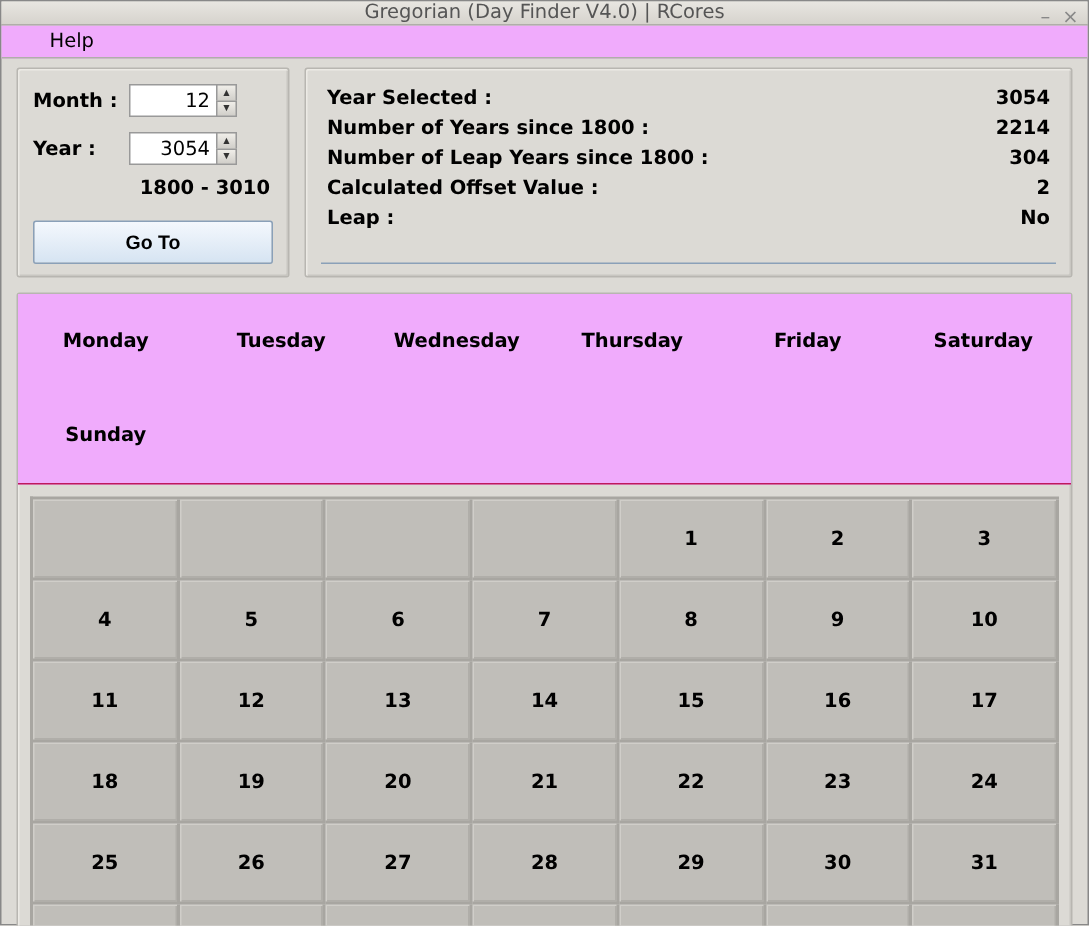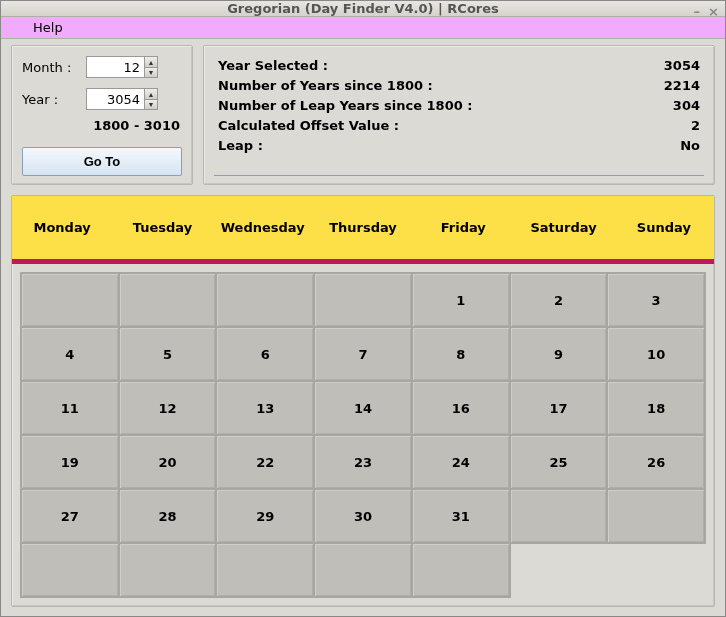--- a/index.html
+++ b/index.html
@@ -23,21 +23,21 @@
   }
   .titlebar {
     height: 24px;
     background: linear-gradient(#e8e6e1, #d6d3cd);
     border-bottom: 1px solid #b0aea9;
     display: flex;
     align-items: center;
     justify-content: center;
     position: relative;
     color: #555;
-    font-weight: bold;
+    font-weight: normal;
     font-size: 13px;
   }
   .titlebar .window-controls {
     position: absolute;
     right: 6px;
     top: 3px;
     display: flex;
     gap: 8px;
     color: #888;
     font-size: 13px;
@@ -83,21 +83,21 @@
     flex-direction: column;
     position: relative;
   }
   .form-row {
     display: flex;
     align-items: center;
     margin-bottom: 10px;
   }
   .form-row .lbl {
     width: 64px;
-    font-weight: normal;
+    font-weight: bold;
   }
   .spinner {
     display: flex;
     height: 22px;
   }
   .spinner input {
     width: 58px;
     height: 22px;
     border: 1px solid #999;
     border-right: none;
@@ -156,23 +156,23 @@
   }
   .calendar-panel {
     margin-top: 10px;
     flex: 1;
     padding: 0;
     display: flex;
     flex-direction: column;
   }
   .cal-header {
     display: grid;
-    grid-template-columns: repeat(7, 1fr);
-    background: #fde047;
-    border-bottom: 5px solid #be185d;
+    grid-template-columns: repeat(6, 1fr);
+    background: #f0abfc;
+    border-bottom: 1px solid #be185d;
   }
   .cal-header .hcell {
     text-align: center;
     font-weight: bold;
     padding: 24px 4px;
     font-size: 13px;
   }
   .cal-body-wrap {
     padding: 8px;
     flex: 1;
@@ -292,25 +292,27 @@
             <div class="cal-cell">5</div>
             <div class="cal-cell">6</div>
             <div class="cal-cell">7</div>
             <div class="cal-cell">8</div>
             <div class="cal-cell">9</div>
             <div class="cal-cell">10</div>
             <div class="cal-cell">11</div>
             <div class="cal-cell">12</div>
             <div class="cal-cell">13</div>
             <div class="cal-cell">14</div>
+            <div class="cal-cell">15</div>
             <div class="cal-cell">16</div>
             <div class="cal-cell">17</div>
             <div class="cal-cell">18</div>
             <div class="cal-cell">19</div>
             <div class="cal-cell">20</div>
+            <div class="cal-cell">21</div>
             <div class="cal-cell">22</div>
             <div class="cal-cell">23</div>
             <div class="cal-cell">24</div>
             <div class="cal-cell">25</div>
             <div class="cal-cell">26</div>
             <div class="cal-cell">27</div>
             <div class="cal-cell">28</div>
             <div class="cal-cell">29</div>
             <div class="cal-cell">30</div>
             <div class="cal-cell">31</div>

